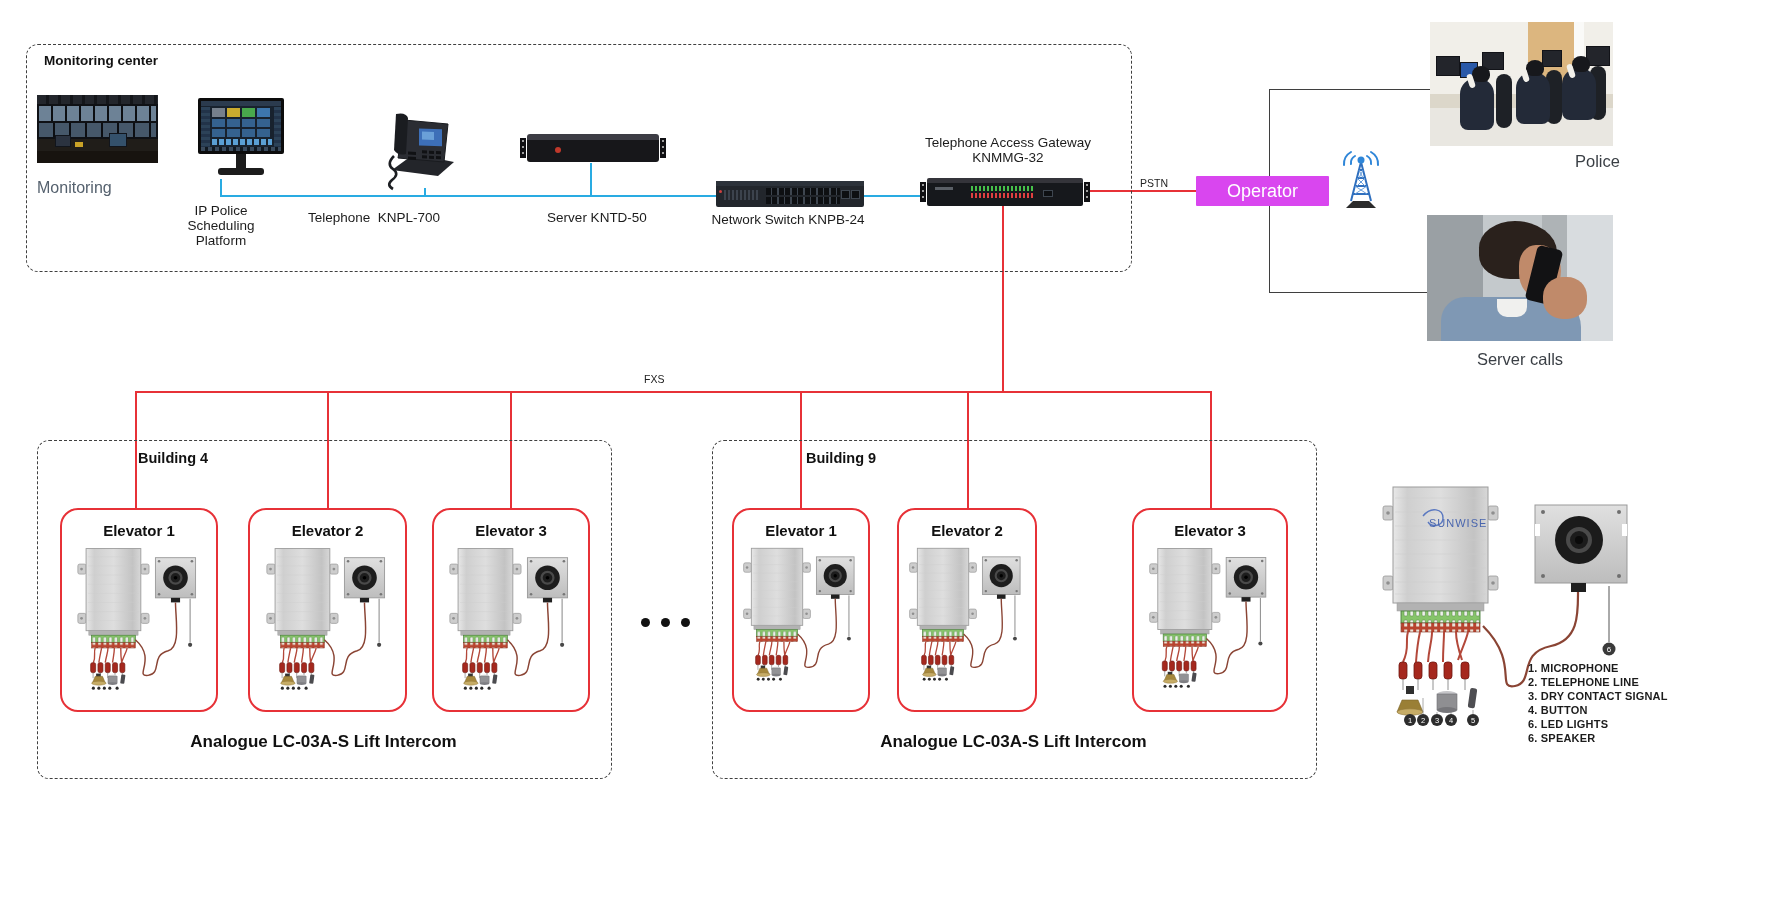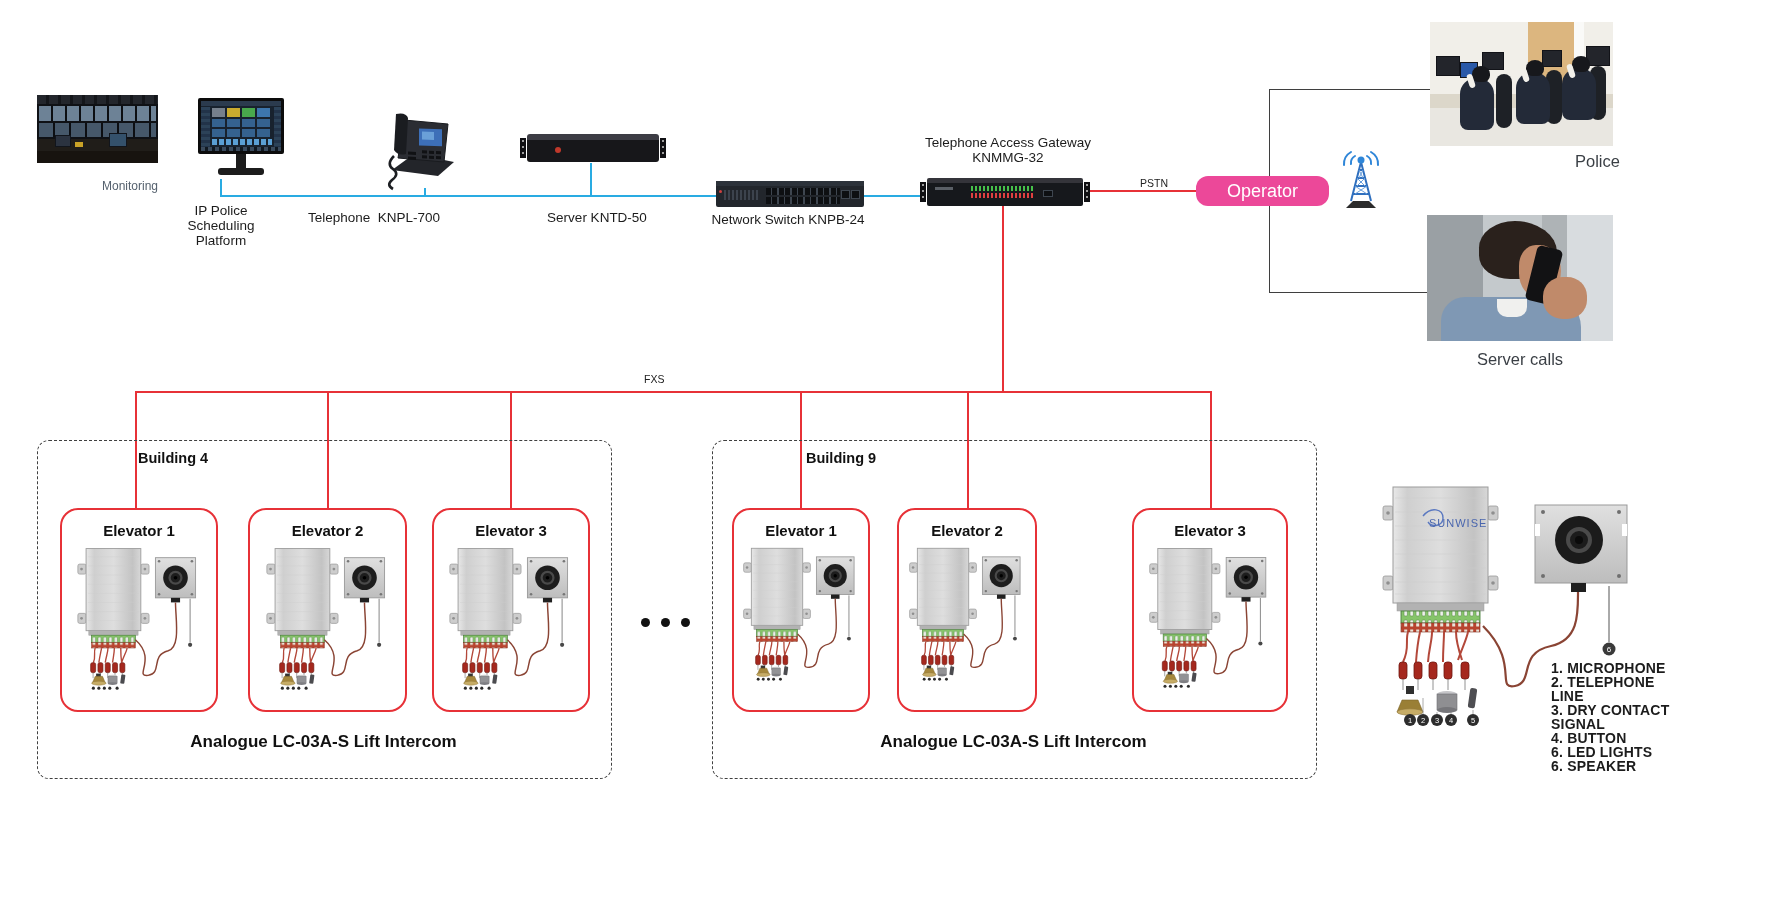--- a/index.html
+++ b/index.html
@@ -11,26 +11,26 @@
   .red{background:#e73137;}
   .blk{background:#3f3f3f;}
   
   .dashed-box{position:absolute;border:1.6px dashed #3f3f3f;border-radius:12px;background:transparent;}
   .box-title{position:absolute;font-weight:bold;font-size:13.5px;color:#111;}
   
   .dev-label{position:absolute;font-size:13.5px;color:#1c1c1c;text-align:center;line-height:15px;}
   .ws-pre{white-space:pre;}
   .small-tag{position:absolute;font-size:10.5px;color:#222;}
   .photo-label{position:absolute;font-size:16.5px;color:#3a3f45;text-align:center;}
-  .mon-label{position:absolute;font-size:12px;color:#55616e;text-align:right;}
+  .mon-label{position:absolute;font-size:16px;color:#55616e;text-align:left;}
   .bld-title{position:absolute;font-weight:bold;font-size:14.5px;color:#111;}
   .bld-caption{position:absolute;font-weight:bold;font-size:17px;color:#111;text-align:center;}
   .elev-title{position:absolute;left:0;right:0;top:12px;text-align:center;font-weight:bold;font-size:15px;color:#111;}
   
-  .operator-btn{position:absolute;left:1196px;top:176px;width:133px;height:30px;background:#ec4899;border-radius:12px;color:#fff;font-size:18px;display:flex;align-items:center;justify-content:center;z-index:5;}
+  .operator-btn{position:absolute;left:1196px;top:176px;width:133px;height:30px;background:#d946ef;border-radius:1px;color:#fff;font-size:18px;display:flex;align-items:center;justify-content:center;z-index:5;}
   
   .ebox{position:absolute;top:508px;height:204px;border:2px solid #e73137;border-radius:18px;background:#fff;box-sizing:border-box;}
   .mini{position:absolute;left:50%;transform:translateX(-50%);top:34px;}
   
   .scene{position:absolute;overflow:hidden;}
   .monitoring-scene{left:37px;top:95px;width:121px;height:68px;background:#0f1115;}
   .ms-ceil{position:absolute;left:0;top:0;right:0;height:9px;background:repeating-linear-gradient(90deg,#23262c 0 9px,#14161a 9px 12px);}
   .ms-wall1{position:absolute;left:2px;top:11px;right:2px;height:15px;background:repeating-linear-gradient(90deg,#6d8296 0 12px,#0c0e12 12px 14px);}
   .ms-wall2{position:absolute;left:2px;top:28px;right:2px;height:14px;background:repeating-linear-gradient(90deg,#46586a 0 14px,#0c0e12 14px 16px);}
   .ms-desk{position:absolute;left:0;top:44px;right:0;height:12px;background:#201d19;}
@@ -92,21 +92,21 @@
   .mo-face{position:absolute;left:92px;top:30px;width:42px;height:52px;background:#c08a6a;border-radius:40% 50% 50% 45%;}
   .mo-phone{position:absolute;left:104px;top:32px;width:26px;height:56px;background:#121214;border-radius:5px;transform:rotate(14deg);}
   .mo-hand{position:absolute;left:116px;top:62px;width:44px;height:42px;background:#c08a6a;border-radius:45%;}
   .mo-shirt{position:absolute;left:14px;top:82px;width:140px;height:44px;background:#7f98b4;border-radius:24px 30px 0 0;}
   .mo-collar{position:absolute;left:70px;top:84px;width:30px;height:18px;background:#f0f0ee;border-radius:0 0 10px 10px;}
   
   .ellipsis{position:absolute;left:641px;top:618px;display:flex;gap:11px;}
   .ellipsis i{width:9px;height:9px;border-radius:50%;background:#111;}
   
   .legend{position:absolute;left:1528px;top:661px;width:160px;}
-  .legend div{font-weight:bold;font-size:14px;line-height:14px;color:#1c1c1c;letter-spacing:.2px;padding-left:23px;}
+  .legend div{font-weight:bold;font-size:11px;line-height:14px;color:#1c1c1c;letter-spacing:.2px;}
 </style>
 </head>
 <body>
 
 <div class="canvas">
 
   <svg width="0" height="0" style="position:absolute" aria-hidden="true">
     <defs>
       <linearGradient id="metalg" x1="0" y1="0" x2="1" y2="0">
         <stop offset="0" stop-color="#e8e8e8"></stop>
@@ -193,20 +193,23 @@
   <div class="vline red" style="left:967px;top:392px;width:2px;height:117px"></div>
   <div class="vline red" style="left:1210px;top:392px;width:2px;height:117px"></div>
 
   <div class="vline blk" style="left:1269px;top:89px;width:1px;height:204px"></div>
   <div class="hline blk" style="left:1269px;top:89px;width:162px;height:1px"></div>
   <div class="hline blk" style="left:1269px;top:292px;width:159px;height:1px"></div>
 
   <div class="small-tag" style="left:1140px;top:177px">PSTN</div>
   <div class="small-tag" style="left:644px;top:373px">FXS</div>
 
+  <div class="dashed-box" style="left:26px;top:44px;width:1104px;height:226px">
+    <div class="box-title" style="left:17px;top:8px">Monitoring center</div>
+  </div>
 
   <div class="scene monitoring-scene">
     <div class="ms-ceil"></div>
     <div class="ms-wall1"></div>
     <div class="ms-wall2"></div>
     <div class="ms-desk"></div>
     <div class="ms-m1"></div>
     <div class="ms-m2"></div>
     <div class="ms-acc"></div>
     <div class="ms-front"></div>

